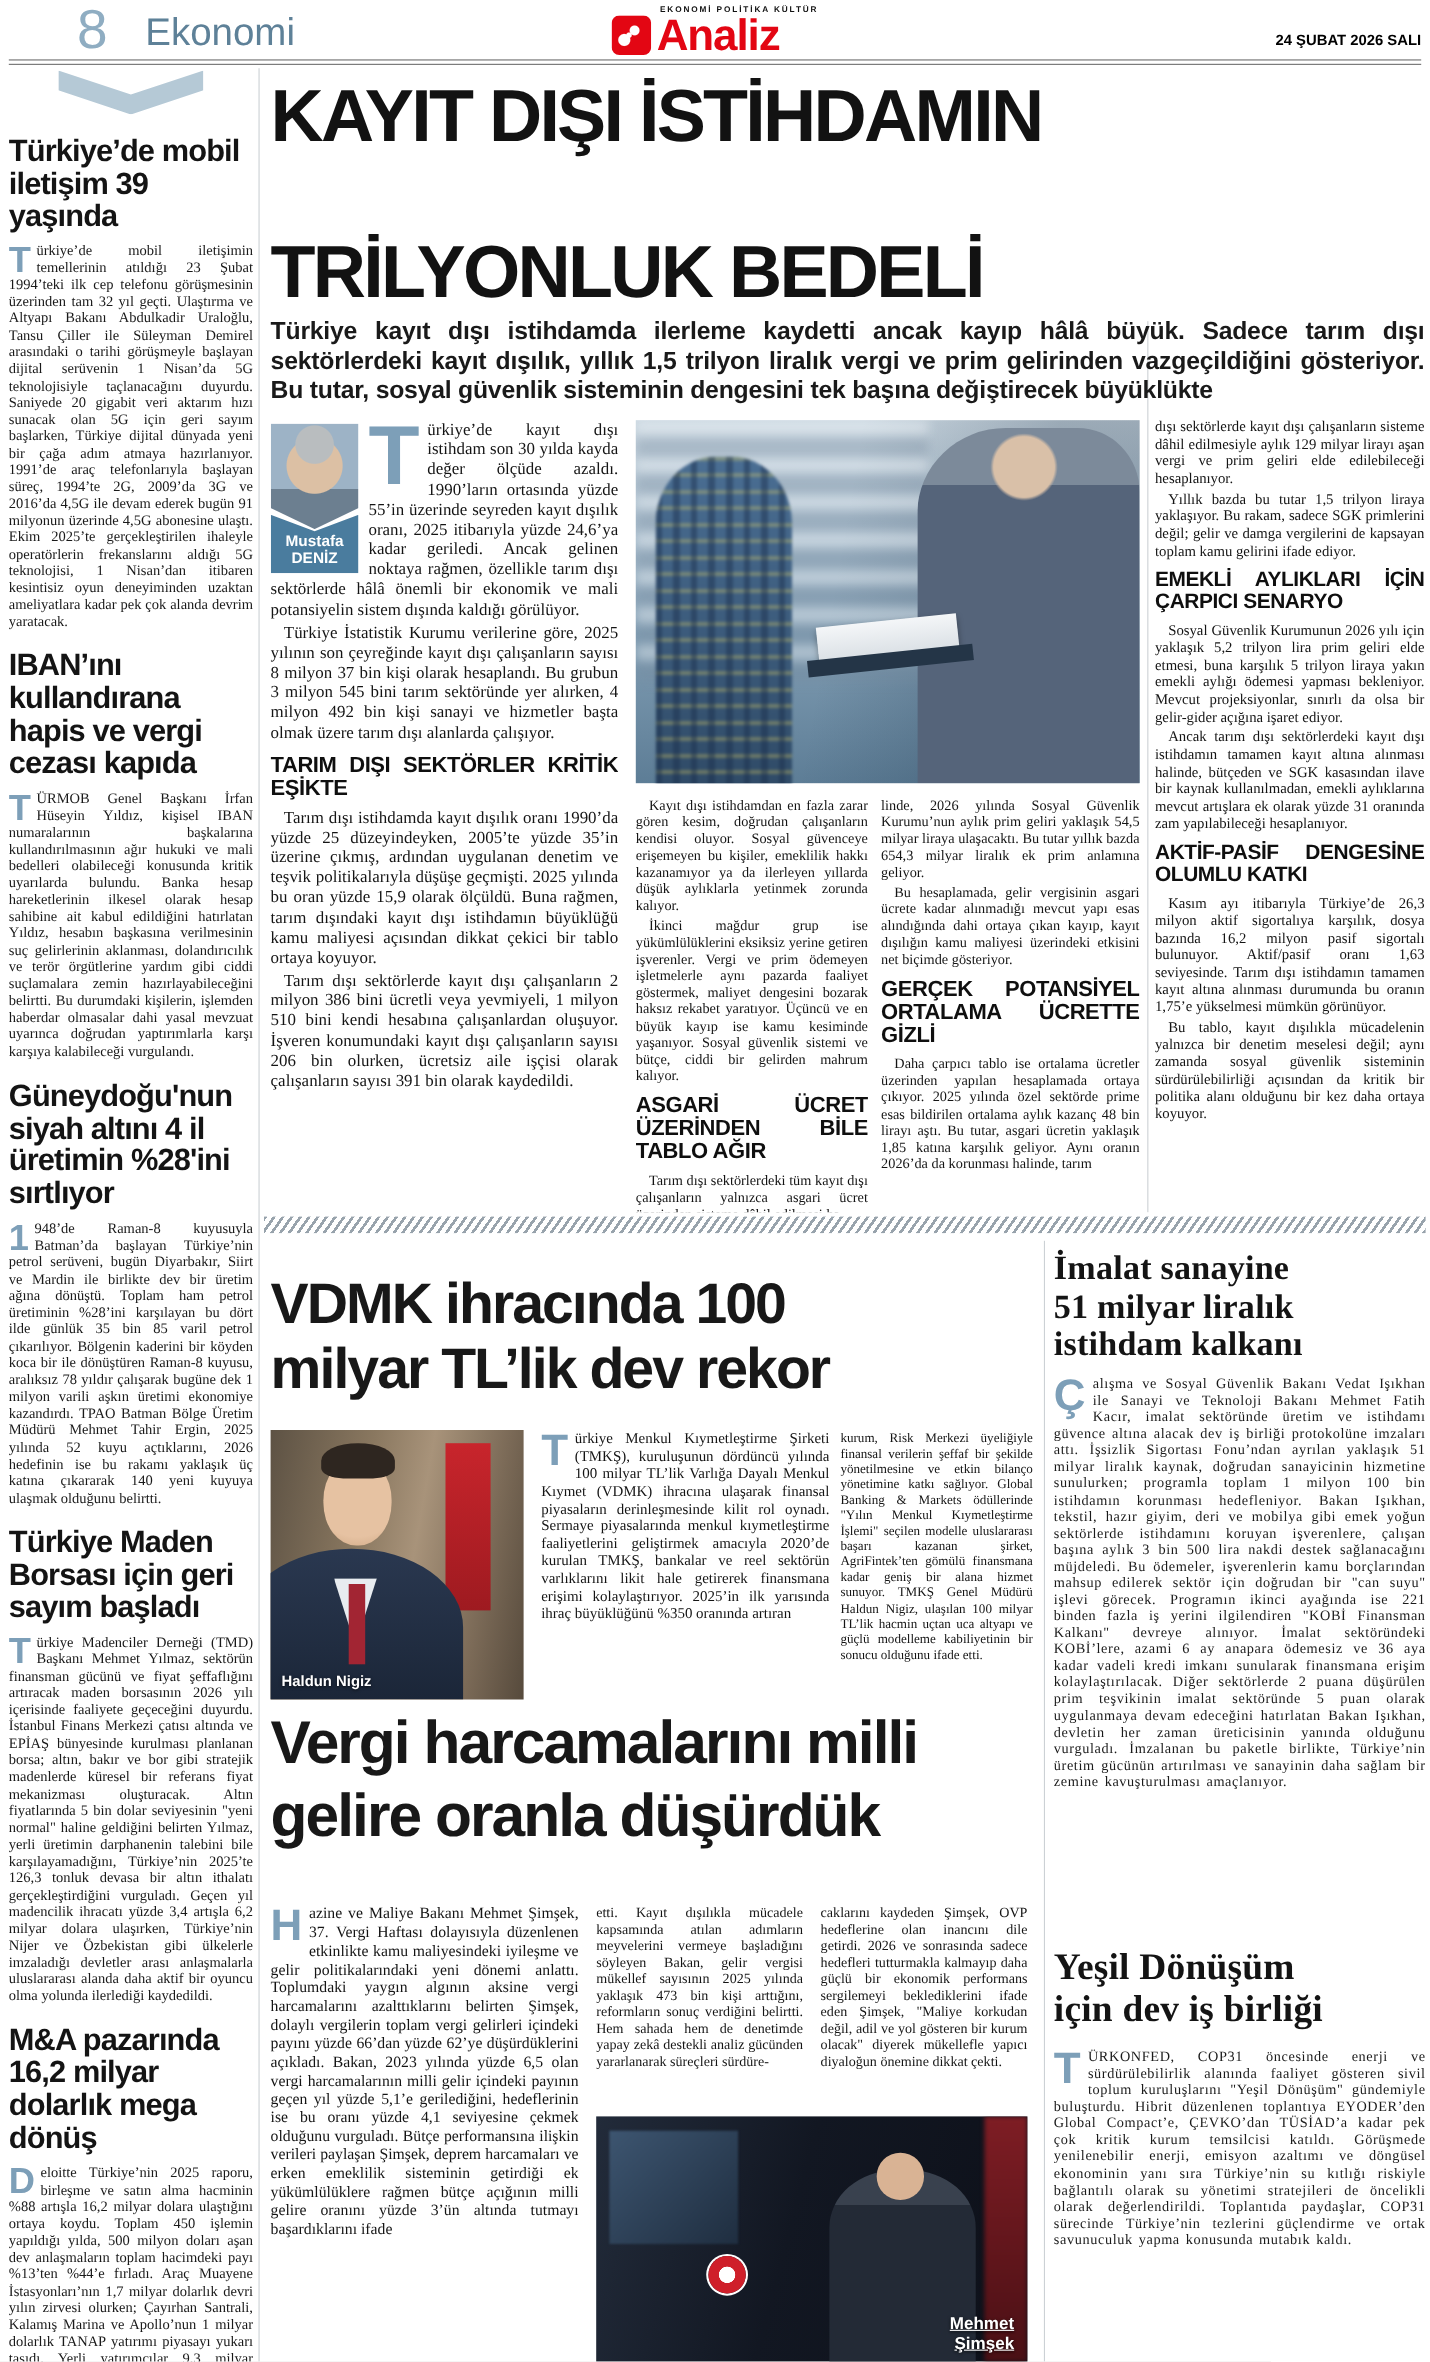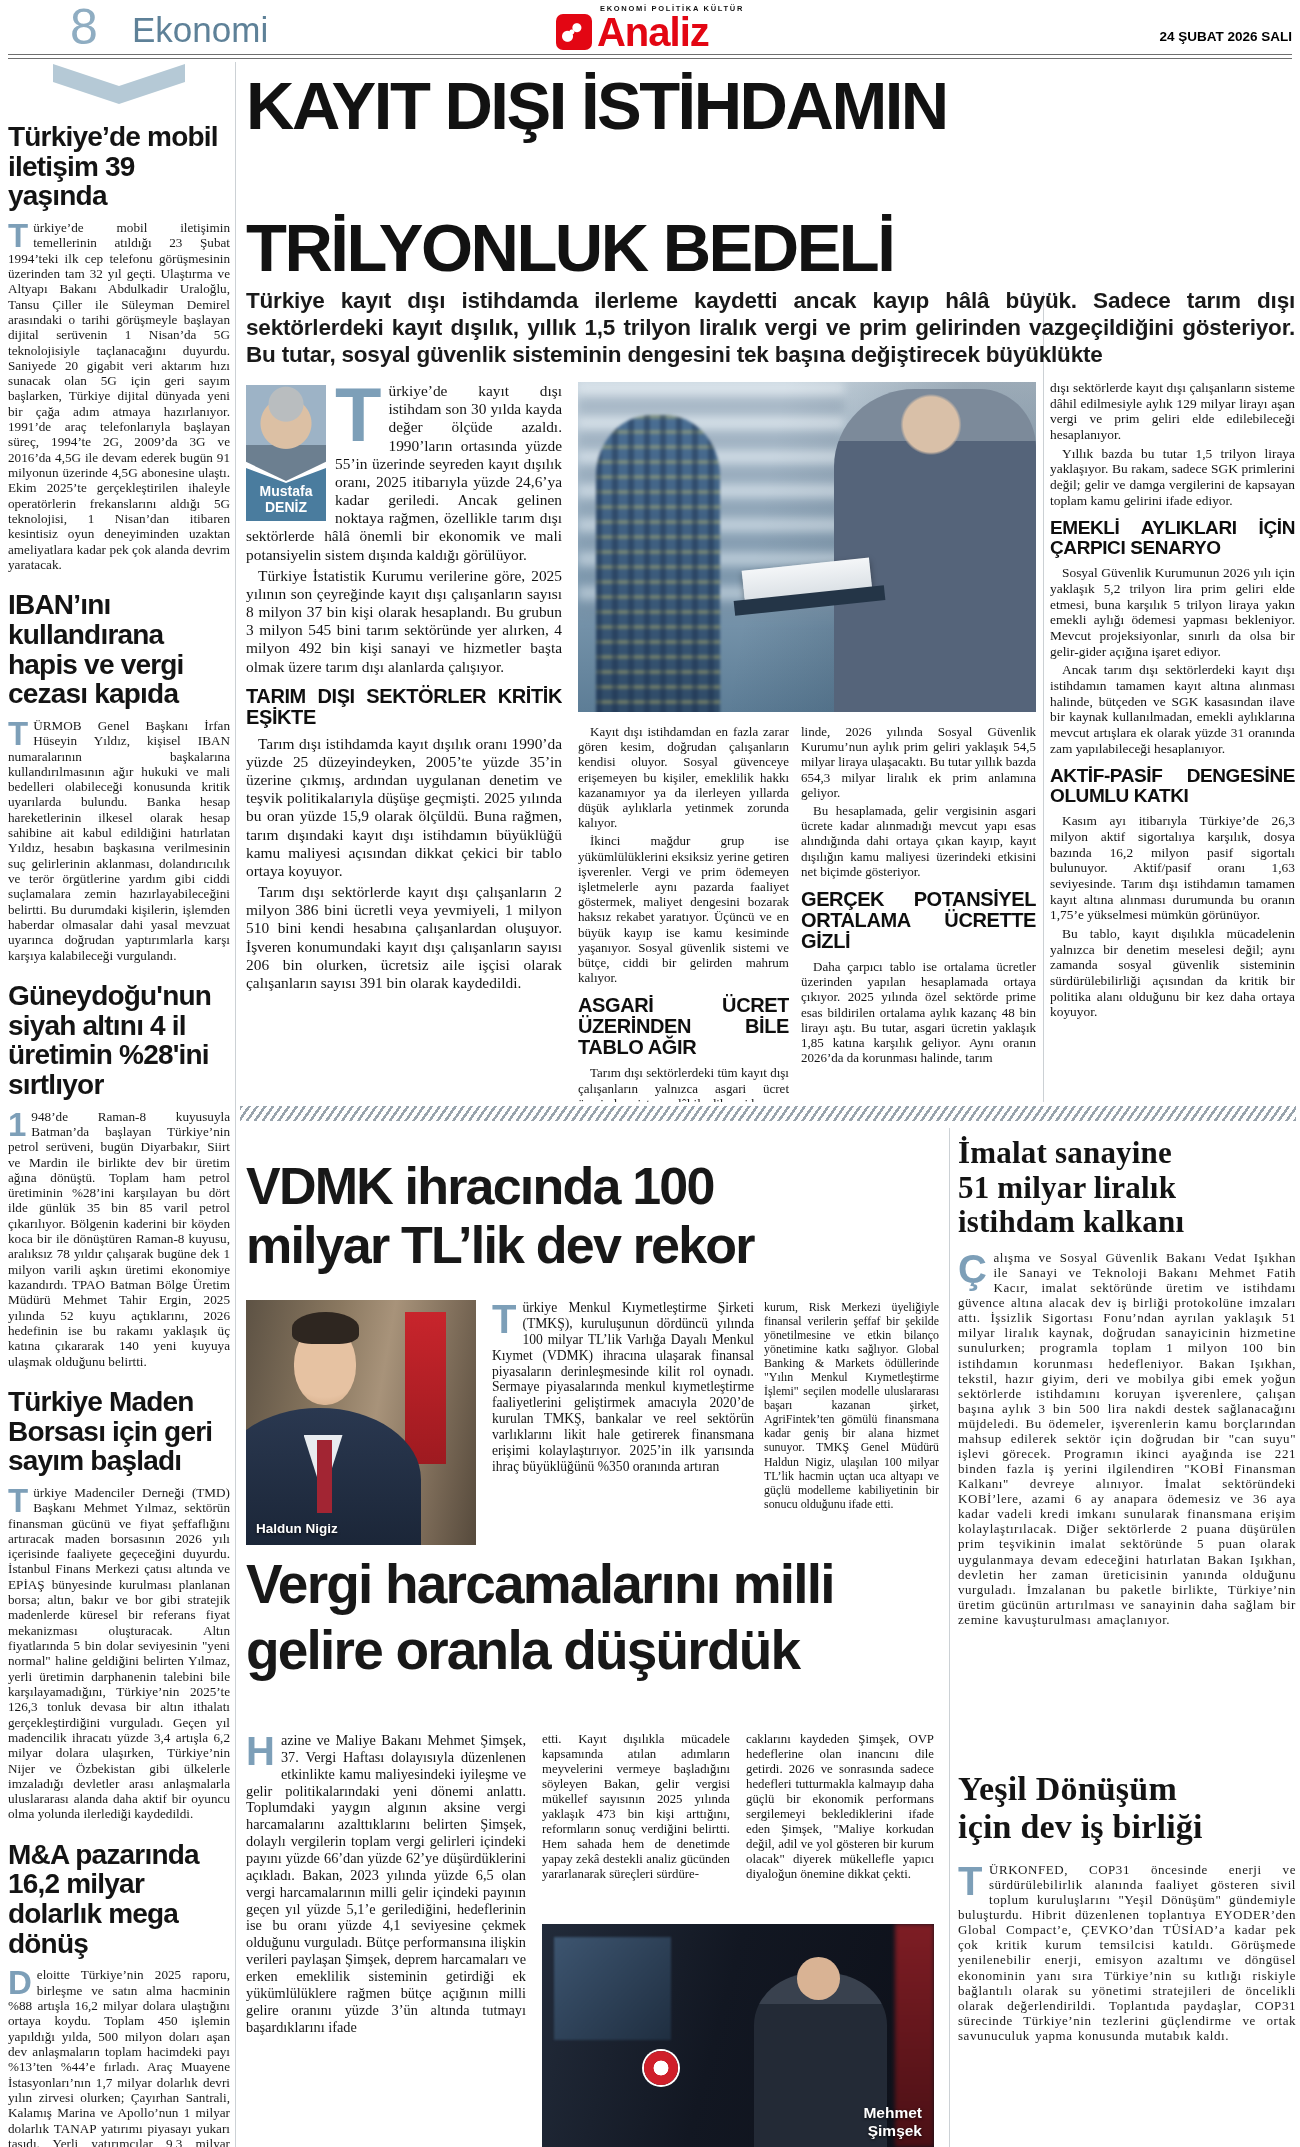--- a/index.html
+++ b/index.html
@@ -116,21 +116,21 @@
   .ms-screen{position:absolute;left:3%;top:6%;width:30%;height:46%;filter:blur(1px);
       background:linear-gradient(135deg,#3d5570,#1f2e40);}
   .ms-flagred{position:absolute;right:0;top:0;width:10%;height:100%;filter:blur(2px);
       background:linear-gradient(180deg,#7e1d24,#4a1015);}
   .ms-fig{position:absolute;right:12%;bottom:0;width:34%;height:78%;border-radius:45% 45% 0 0/30% 30% 0 0;
       background:linear-gradient(180deg,#39414e 0 18%,#232a36 18%);}
   .ms-face{position:absolute;right:24%;top:15%;width:11%;height:19%;border-radius:50%;background:#d9b394;}
   .ms-emb{position:absolute;left:26%;bottom:28%;width:34px;height:34px;border-radius:50%;
       background:radial-gradient(circle at 50% 50%, #ffffff 0 30%, #cf1f2a 32% 100%);box-shadow:0 0 0 2px #fff;}
   .ms-cap{position:absolute;right:12px;bottom:8px;text-align:right;color:#fff;
-      font:bold 15.5px/1.12 "Liberation Sans",sans-serif;text-shadow:0 1px 3px rgba(0,0,0,.8);}
+      font:bold 15.5px/1.12 "Liberation Sans",sans-serif;text-shadow:0 1px 3px rgba(0,0,0,.8);text-decoration:underline;}
 
   
   .r-title{font:bold 31px/1.12 "Liberation Serif",serif;letter-spacing:.2px;color:#141414;}
   .ra1-title{left:958px;top:1136px;width:338px;}
   .ra1-body{left:958px;top:1250px;width:338px;height:514px;overflow:hidden;}
   .ra2-title{left:958px;top:1770px;width:338px;font-size:34px;}
   .ra2-body{left:958px;top:1862px;width:338px;height:283px;overflow:hidden;}
   .r-body{font:13px/1.16 "Liberation Serif",serif;text-align:justify;letter-spacing:.55px;word-spacing:1.6px;color:#1a1a1a;}
 </style>
 </head>

